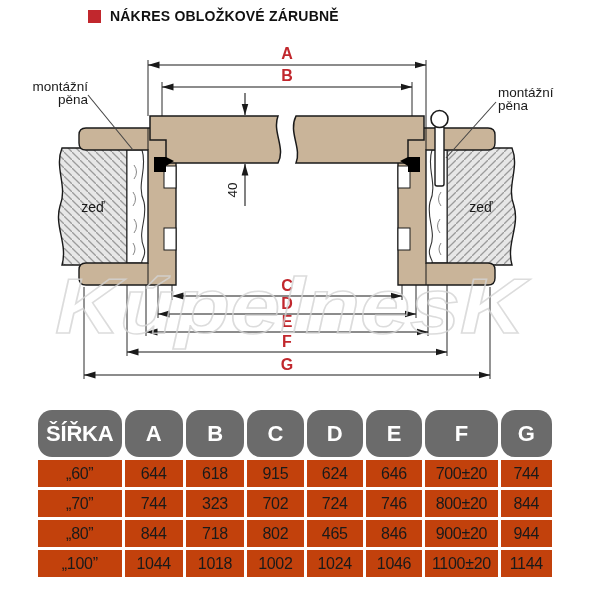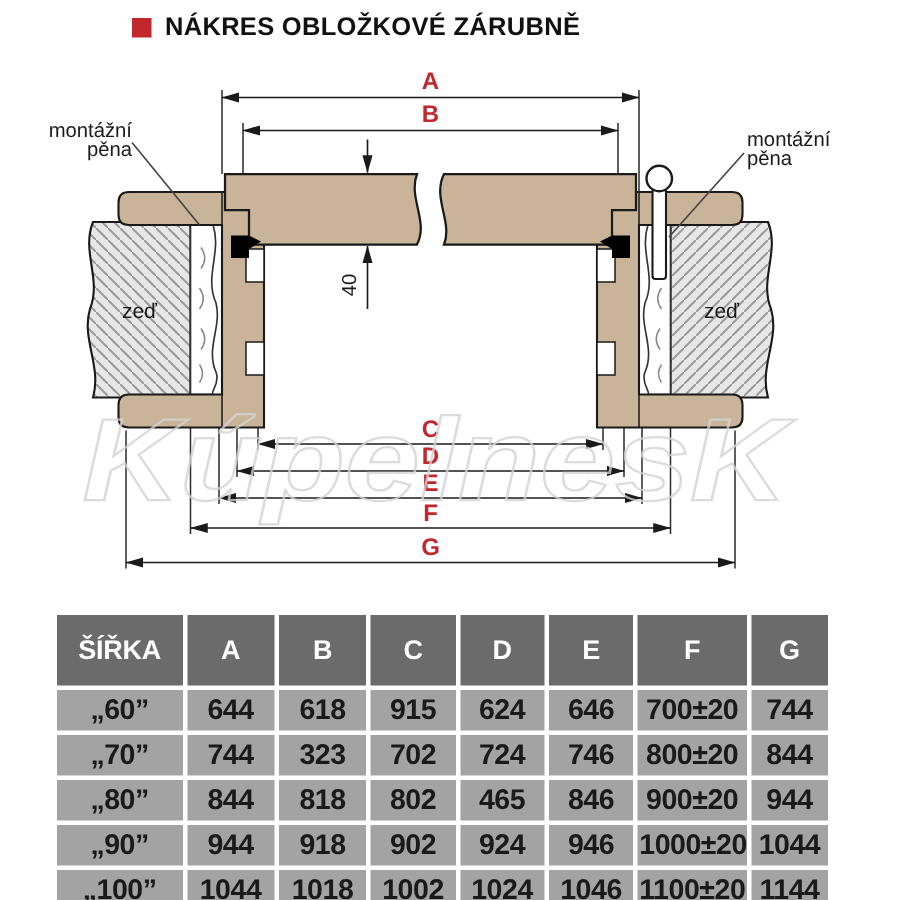--- a/index.html
+++ b/index.html
@@ -3,38 +3,38 @@
 <meta charset="utf-8">
 <style>
   html,body{margin:0;padding:0;}
   body{
     width:600px;height:600px;position:relative;background:#ffffff;
     font-family:"Liberation Sans", sans-serif;overflow:hidden;
   }
   
   .title-row{position:absolute;left:88px;top:8px;display:flex;align-items:center;gap:9px;}
   .bullet{width:13px;height:13px;background:#c1272d;flex:0 0 auto;}
-  .page-title{font-size:17px;font-weight:bold;color:#111;letter-spacing:.2px;margin:0;white-space:nowrap;}
+  .page-title{font-size:14px;font-weight:bold;color:#111;letter-spacing:.2px;margin:0;white-space:nowrap;}
   
   .diagram-svg{position:absolute;left:0;top:0;width:600px;height:405px;}
   .ext{stroke:#2a2a2a;stroke-width:1;fill:none;}
   .dim{stroke:#1a1a1a;stroke-width:1.1;fill:none;}
   .leader{stroke:#444;stroke-width:1.1;fill:none;}
   .outline{stroke:#1a1a1a;stroke-width:1.4;}
   .dimlbl{font-family:"Liberation Sans",sans-serif;font-weight:bold;font-size:16px;fill:#c1272d;text-anchor:middle;}
   .lbl{font-family:"Liberation Sans",sans-serif;font-size:13.5px;fill:#1a1a1a;}
   .lbl-end{text-anchor:end;}
   .zedlbl{font-family:"Liberation Sans",sans-serif;font-size:14px;fill:#1a1a1a;text-anchor:middle;}
   .num40{font-family:"Liberation Sans",sans-serif;font-size:13.5px;fill:#1a1a1a;text-anchor:middle;}
   .watermark{font-family:"Liberation Sans",sans-serif;font-style:italic;font-weight:bold;font-size:78px;
     fill:none;stroke:#d4d4d4;stroke-width:1.5;text-anchor:middle;opacity:.8;}
   
   table.spec{position:absolute;left:35px;top:407px;width:520px;border-collapse:separate;border-spacing:3px;table-layout:fixed;}
-  table.spec th{background:#6b6b6b;color:#ffffff;height:45px;font-size:18px;font-weight:bold;letter-spacing:-.2px;}
-  table.spec td{background:#a3a3a3;color:#1a1a1a;height:25px;font-size:19px;text-align:center;letter-spacing:-.3px;font-weight:bold;}
+  table.spec th{background:#6b6b6b;color:#ffffff;height:45px;font-size:22px;font-weight:bold;letter-spacing:-.2px;border-radius:14px;}
+  table.spec td{background:#c2410c;color:#1a1a1a;height:25px;font-size:16px;text-align:center;letter-spacing:-.3px;}
 </style>
 </head>
 <body>
 
 <div class="title-row">
   <span class="bullet"></span>
   <h1 class="page-title">NÁKRES OBLOŽKOVÉ ZÁRUBNĚ</h1>
 </div>
 
 <svg class="diagram-svg" viewBox="0 0 600 405">
@@ -189,36 +189,26 @@
       <td>323</td>
       <td>702</td>
       <td>724</td>
       <td>746</td>
       <td>800±20</td>
       <td>844</td>
     </tr>
     <tr>
       <td>„80”</td>
       <td>844</td>
-      <td>818</td>
+      <td>718</td>
       <td>802</td>
       <td>465</td>
       <td>846</td>
       <td>900±20</td>
       <td>944</td>
-    </tr>
-    <tr>
-      <td>„90”</td>
-      <td>944</td>
-      <td>918</td>
-      <td>902</td>
-      <td>924</td>
-      <td>946</td>
-      <td>1000±20</td>
-      <td>1044</td>
     </tr>
     <tr>
       <td>„100”</td>
       <td>1044</td>
       <td>1018</td>
       <td>1002</td>
       <td>1024</td>
       <td>1046</td>
       <td>1100±20</td>
       <td>1144</td>

